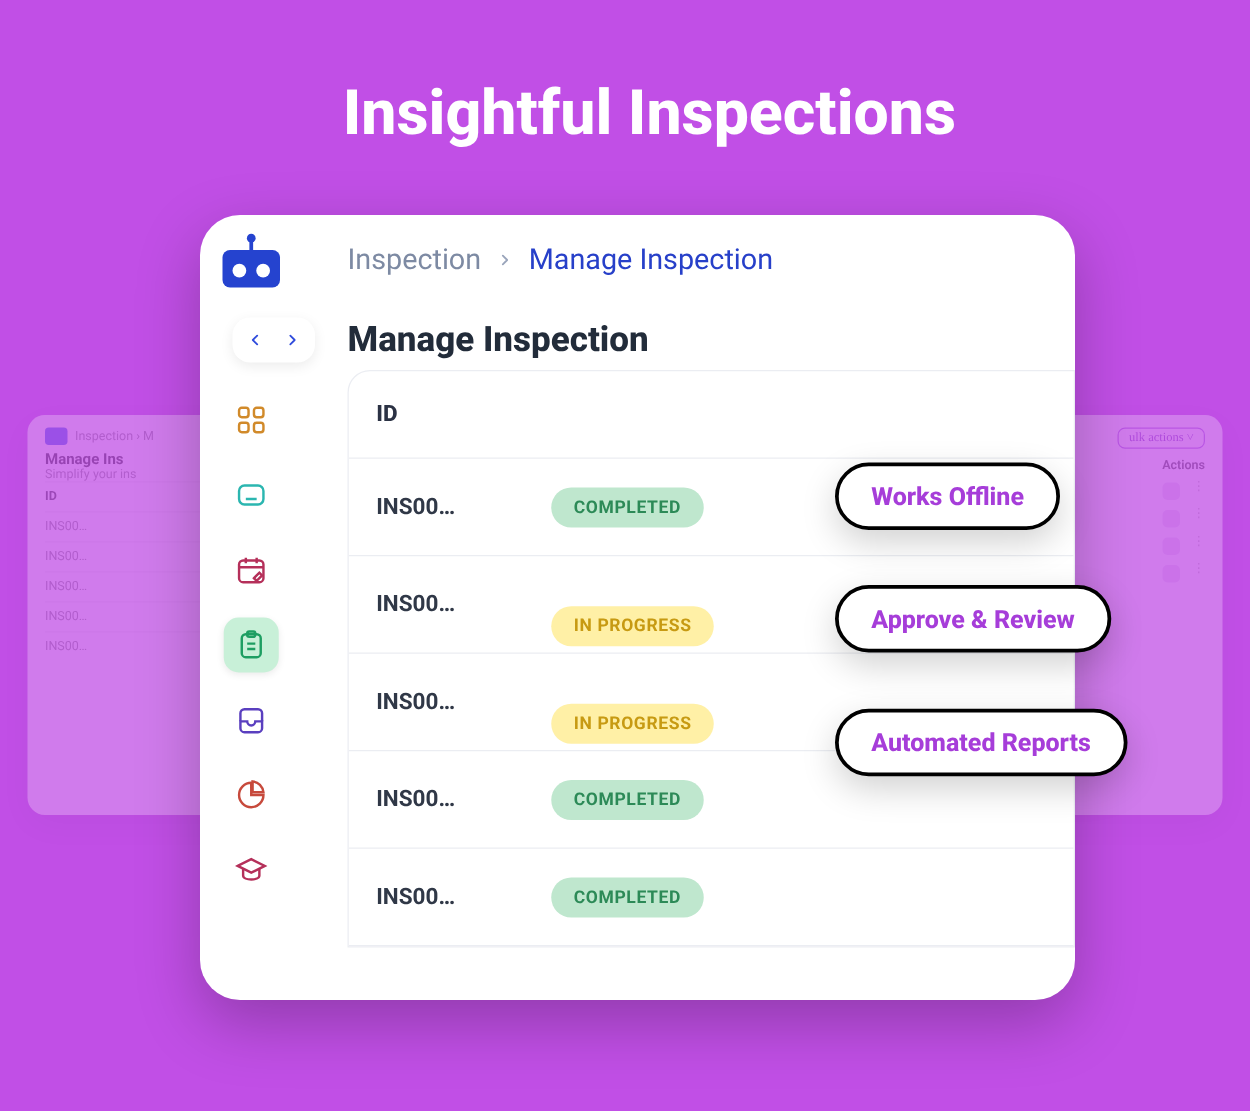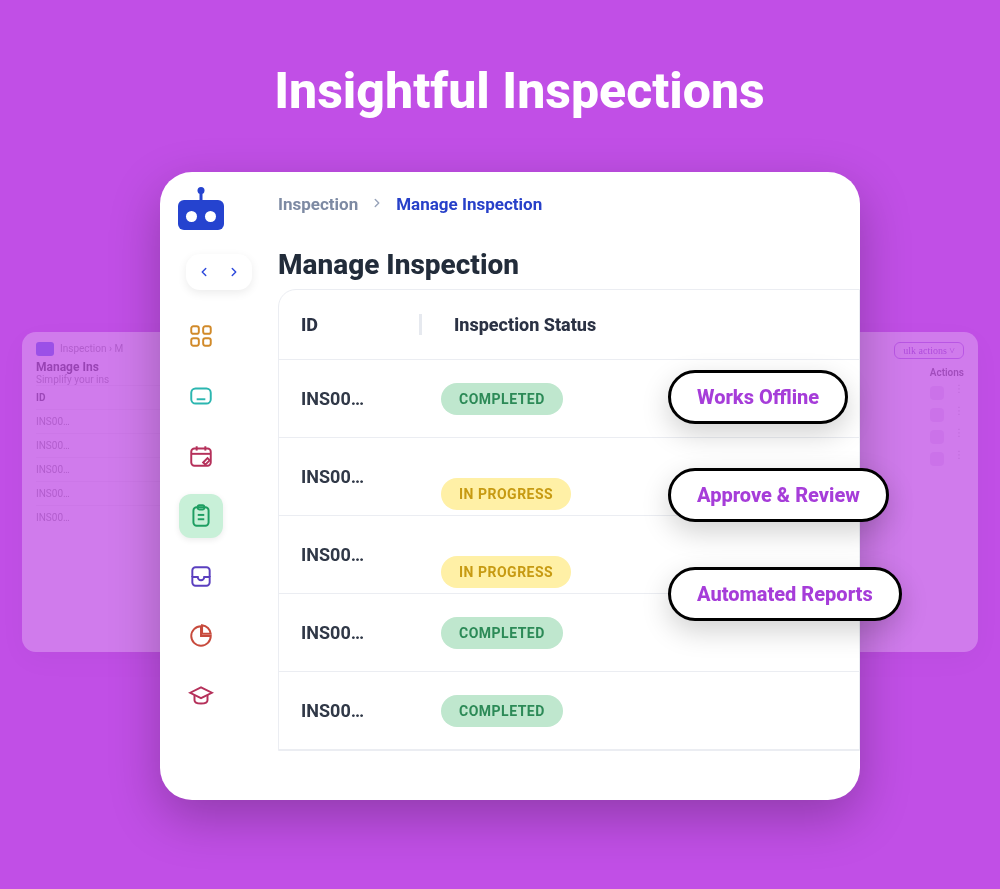--- a/index.html
+++ b/index.html
@@ -122,23 +122,23 @@
   .side-item.active { background:#c8f0d8; box-shadow: 0 2px 6px rgba(0,0,0,0.08);}
   .side-item svg { width:26px; height:26px; }
 
   
   .main {
     flex:1;
     padding: 22px 0 0 36px;
     overflow: hidden;
   }
   .breadcrumb {
-    font-size: 17px;
+    font-size: 23px;
     color:#7d8aa3;
-    font-weight:700;
+    font-weight:400;
     display:flex; align-items:center; gap:12px;
     margin-bottom: 34px;
   }
   .breadcrumb .sep { color:#9aa5bb; }
   .breadcrumb .current { color:#2740c9; }
 
   .page-title {
     font-size: 28px;
     font-weight: 800;
     color:#222c3a;
@@ -314,21 +314,20 @@
           </svg>
       </span>
       <span class="current">Manage Inspection</span>
     </div>
 
     <div class="page-title">Manage Inspection</div>
 
     <div class="table">
       <div class="thead">
         <div class="th col-id">ID</div>
-        <div class="th col-status">Inspection Status</div>
       </div>
       <div id="tbody">
           <div class="trow">
             <div class="td col-id">INS00…</div>
             <div class="td col-status"><span class="badge completed">COMPLETED</span></div>
           </div>
           <div class="trow">
             <div class="td col-id">INS00…</div>
             <div class="td col-status"><span class="badge inprogress">IN PROGRESS</span></div>
           </div>

